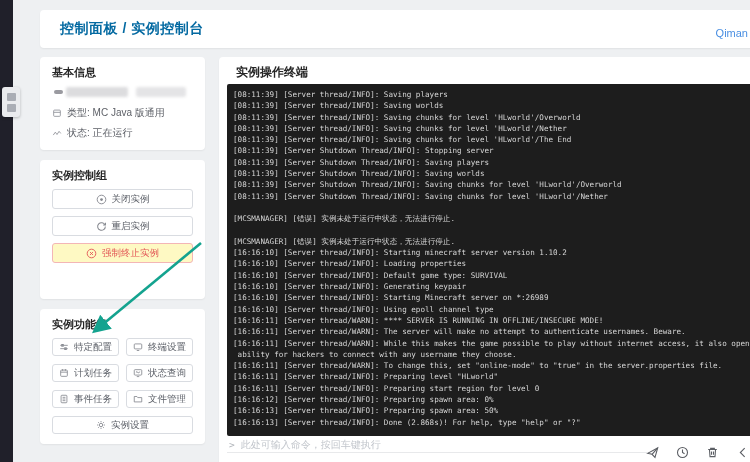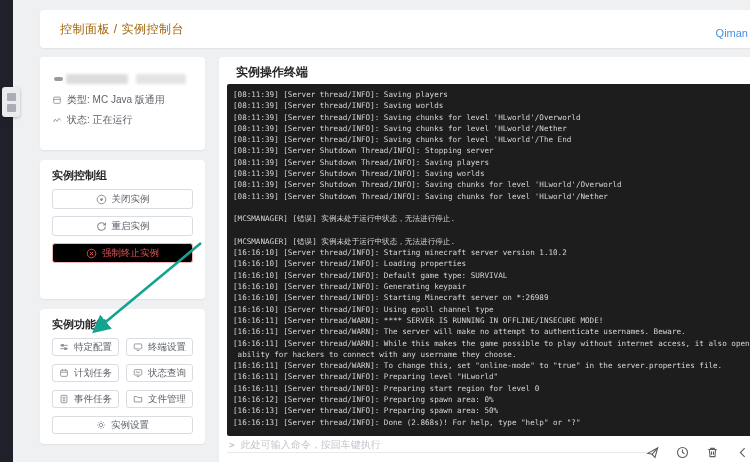--- a/index.html
+++ b/index.html
@@ -16,21 +16,21 @@
     position:absolute; left:2px; top:87px; width:18px; height:30px; z-index:2;
     background:#eaebee; border-radius:3px; box-shadow:0 1px 3px rgba(0,0,0,.25);
     display:flex; flex-direction:column; align-items:center; justify-content:center; gap:3px;
   }
   .drawer-handle .dot { width:9px; height:8px; background:#aaadb5; border-radius:1px; }
 
   .card { position:absolute; background:#fff; border-radius:4px; box-shadow:0 1px 2px rgba(0,0,0,.06); }
 
   
   .header-card { left:40px; top:10px; width:724px; height:38px; display:flex; align-items:center; padding:0 20px; }
-  .breadcrumb { font-size:12px; font-weight:400; color:#a16207; letter-spacing:.5px; }
+  .breadcrumb { font-size:14px; font-weight:700; color:#0369a1; letter-spacing:.5px; }
   .user-link { position:absolute; right:16px; top:17px; font-size:11px; color:#4a8fe2; cursor:pointer; }
 
   
   .left-card { left:40px; width:165px; padding:9px 12px; }
   .card-title { font-size:11px; font-weight:bold; color:#262626; height:13px; line-height:13px; }
   .basic-card { top:57px; height:93px; }
   .redacted { position:relative; margin-top:8px; height:11px; }
   .redacted .dash { position:absolute; left:2px; top:3px; width:9px; height:4px; background:#9a9aa0; border-radius:2px; }
   .redacted .blob1 { position:absolute; left:14px; top:0; width:62px; height:10px; background:#dcdcde; border-radius:2px; filter:blur(1.5px); }
   .redacted .blob2 { position:absolute; left:84px; top:0; width:50px; height:10px; background:#e4e4e6; border-radius:2px; filter:blur(1.5px); }
@@ -41,21 +41,21 @@
   .ctl-btns { margin-top:7px; }
   .btn {
     width:100%; height:20px; margin-bottom:7px; border:1px solid #d9dce1; border-radius:3px;
     background:#fff; color:#5a5e66; font-size:9.5px; font-family:inherit;
     display:flex; align-items:center; justify-content:center; gap:5px; cursor:pointer;
   }
   .btn:last-child { margin-bottom:0; }
   .btn svg { color:#84878e; }
   .btn.disabled { color:#c8ccd2; border-color:#e5e7ea; cursor:not-allowed; }
   .btn.disabled svg { color:#ccd0d6; }
-  .btn.danger { background:#000000; border-color:#f3b6b6; color:#e25656; }
+  .btn.danger { background:#fef9c3; border-color:#f3b6b6; color:#e25656; }
   .btn.danger svg { color:#e25656; }
 
   .function-card { top:309px; height:135px; }
   .fn-grid { margin-top:7px; display:grid; grid-template-columns:1fr 1fr; gap:8px 7px; }
   .fn-grid .btn, .wide-btn { margin-bottom:0; height:18px; }
   .wide-btn { margin-top:8px;text-align:right; }
 
   
   .terminal-card { left:219px; top:57px; width:545px; height:420px; }
   .terminal-title { position:absolute; left:17px; top:7px; font-size:12px; font-weight:bold; color:#262626; }
@@ -90,20 +90,21 @@
   <span class="dot"></span>
   <span class="dot"></span>
 </div>
 
 <div class="card header-card">
   <span class="breadcrumb">控制面板 / 实例控制台</span>
   <span class="user-link">Qiman</span>
 </div>
 
 <div class="card left-card basic-card">
+  <div class="card-title">基本信息</div>
   <div class="redacted">
     <span class="dash"></span>
       <span class="blob1"></span>
       <span class="blob2"></span>
   </div>
   <div class="info-row">
     <svg width="10" height="10" viewBox="0 0 12 12" fill="none" stroke="currentColor" stroke-width="1">
         <rect x="2" y="2.5" width="8" height="7.5" rx="1"></rect>
         <path d="M2 5.2h8"></path>
       </svg>

